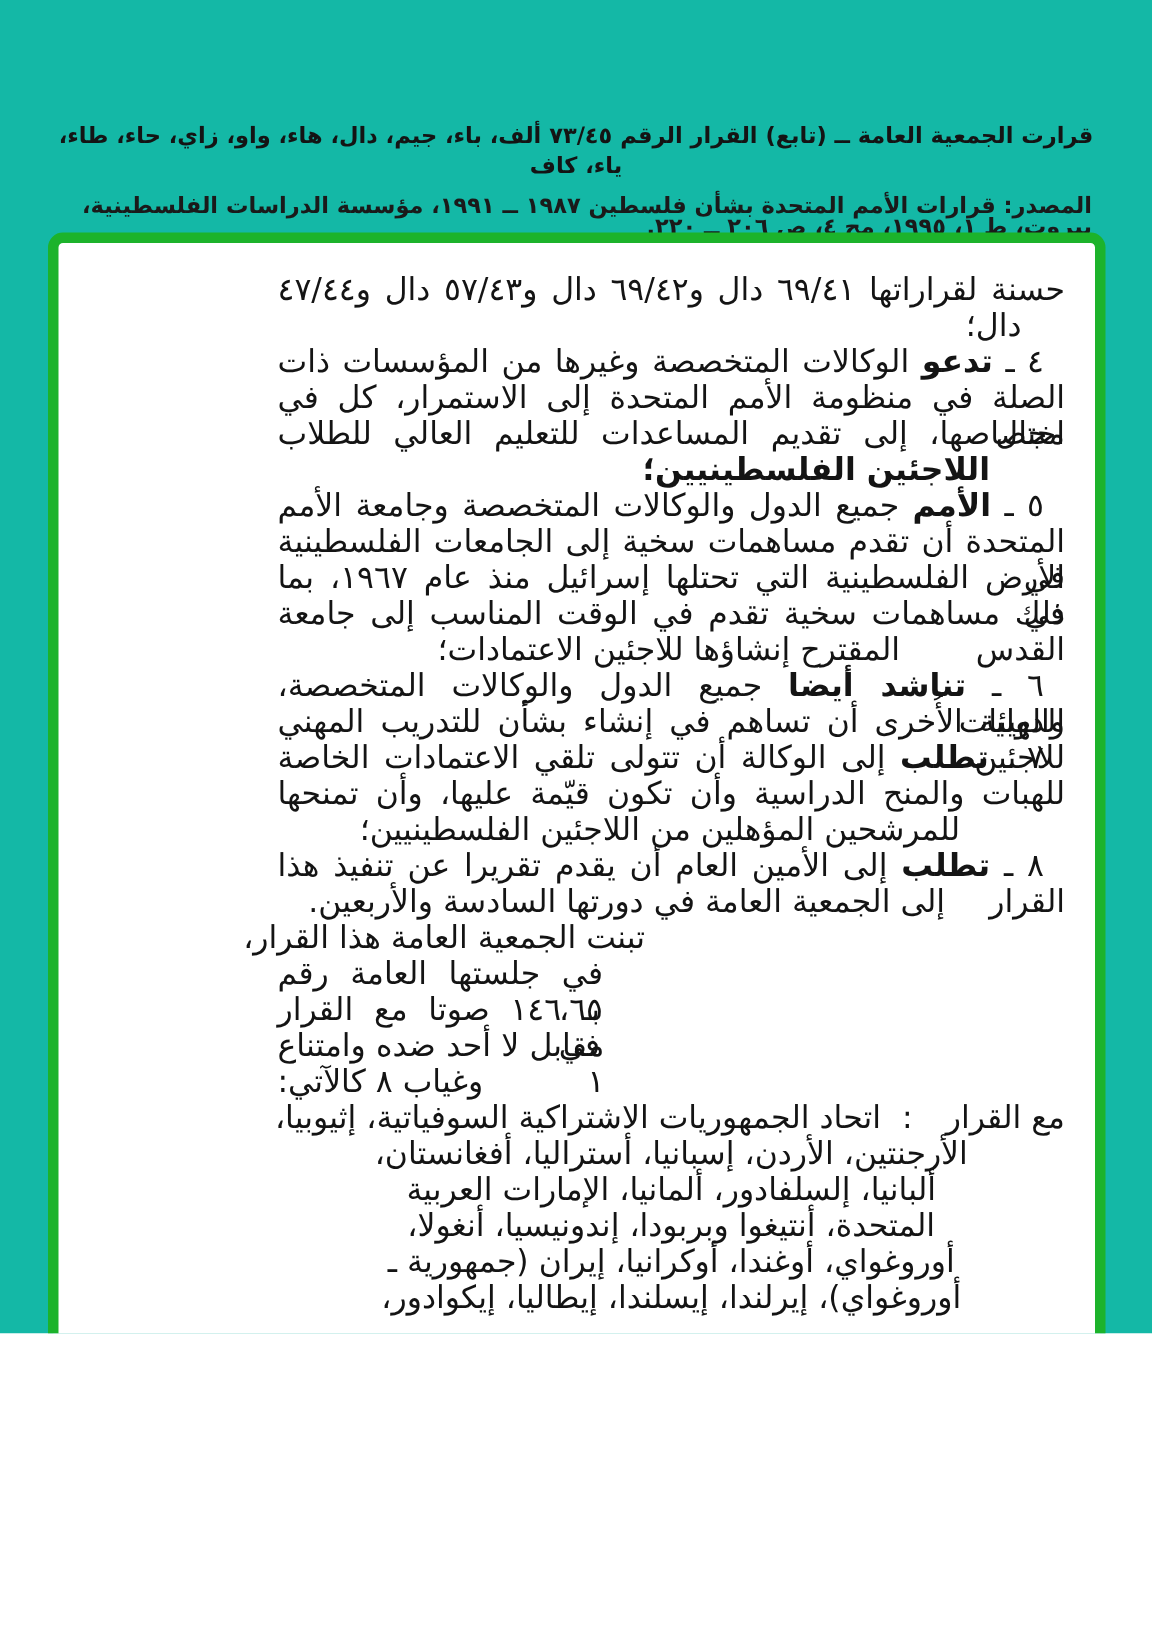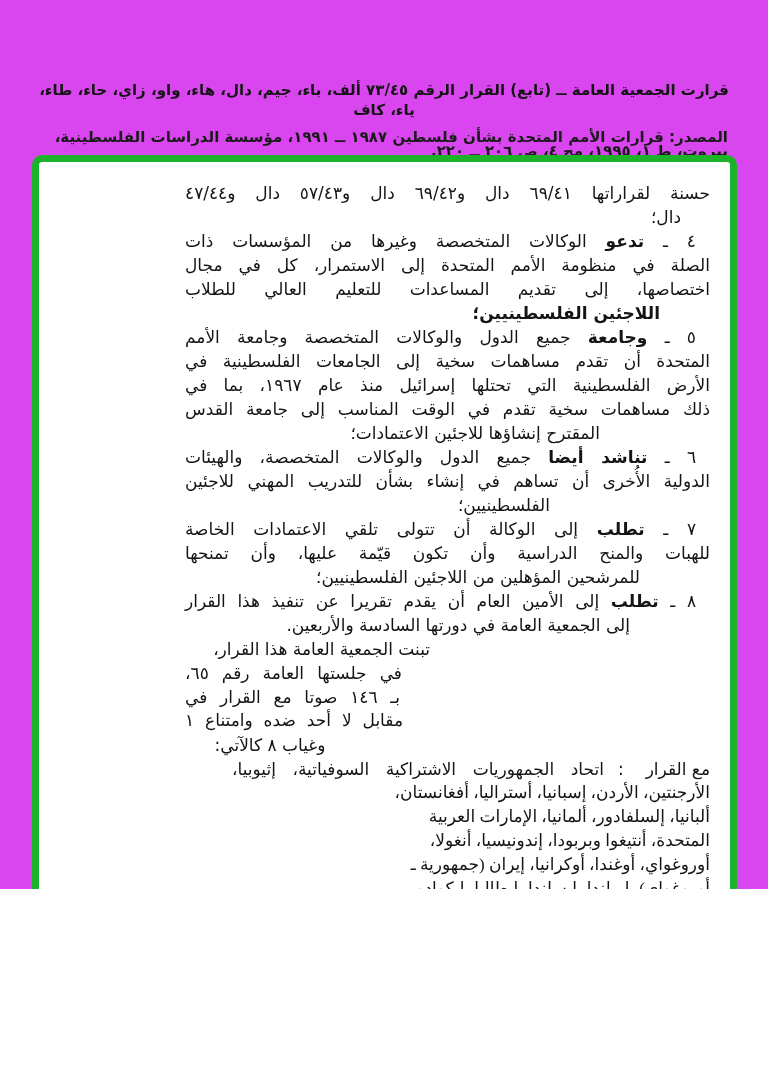--- a/index.html
+++ b/index.html
@@ -1,45 +1,45 @@
 <!DOCTYPE html>
 <html lang="ar"><head>
 <meta charset="utf-8">
 <style>
   html,body{margin:0;padding:0;background:#ffffff;}
-  .page{position:relative;width:768px;height:889px;background:#d946ef;overflow:hidden;
+  .page{position:relative;width:768px;height:889px;background:#14b8a6;overflow:hidden;
         font-family:"DejaVu Sans",sans-serif;color:#141414;}
   
   .hdr{position:absolute;top:80px;left:30px;width:708px;direction:rtl;text-align:center;
        font-weight:bold;font-size:15px;line-height:20px;}
   .src{position:absolute;top:108px;left:40px;width:688px;direction:rtl;text-align:right;
        font-weight:bold;font-size:15px;line-height:14px;color:#1a1a1a;margin-top:22px;}
   
   .frame{position:absolute;left:32px;top:155px;width:705px;height:877px;box-sizing:border-box;
          border:7px solid #1cb32b;border-radius:10px;background:#ffffff;}
   
   .textcol{position:absolute;top:181px;right:58px;width:525px;direction:rtl;
-           font-size:17px;line-height:24px;}
+           font-size:21px;line-height:24px;}
   .ln{height:24px;white-space:nowrap;}
   .jl{text-align:justify;text-justify:inter-word;text-align-last:justify;white-space:normal;}
   .ind{text-indent:14px;}
   .endln{text-align:right;}
   .mr67{margin-right:29px;}  .mr50{margin-right:50px;font-weight:bold;}  .mr110{margin-right:110px;}
   .mr160{margin-right:160px;} .mr70{margin-right:70px;} .mr80{margin-right:80px;}
   .a1{margin-right:280px;text-align:right;}
   .a2{margin-right:308px;text-align:justify;text-align-last:justify;white-space:normal;}
   .a3{margin-right:310px;text-align:justify;text-align-last:justify;white-space:normal;}
   .a4{margin-right:307px;text-align:justify;text-align-last:justify;white-space:normal;font-family:Liberation Serif, serif;}
-  .a5{margin-right:355px;text-align:center;}
+  .a5{margin-right:355px;text-align:left;}
   .bv{font-weight:bold;}
   .voteline{display:flex;align-items:baseline;}
   .vlabel{flex:none;}
   .vcolon{flex:none;margin-right:22px;margin-left:14px;}
   .vtext{flex:1;text-align:justify;text-justify:inter-word;text-align-last:justify;margin-left:47px;}
-  .vcont{text-align:right;font-family:Liberation Serif, serif;}
+  .vcont{text-align:center;}
   .pnum{position:absolute;top:1042px;left:340px;width:60px;text-align:center;
         font-weight:bold;font-size:14px;}
 </style>
 </head>
 <body>
 
 <div class="page">
 
   <div class="hdr">قرارت الجمعية العامة ــ (تابع) القرار الرقم ٧٣/٤٥ ألف، باء، جيم، دال، هاء، واو، زاي، حاء، طاء، ياء، كاف</div>
   <div class="src">المصدر: قرارات الأمم المتحدة بشأن فلسطين ١٩٨٧ ــ ١٩٩١، مؤسسة الدراسات الفلسطينية، بيروت، ط ١، ١٩٩٥، مج ٤، ص ٢٠٦ ــ ٢٢٠.</div>
@@ -49,29 +49,28 @@
   <div class="textcol">
 
     <div class="ln jl">حسنة لقراراتها ٦٩/٤١ دال و٦٩/٤٢ دال و٥٧/٤٣ دال و٤٧/٤٤</div>
     <div class="ln endln mr67">دال؛</div>
 
     <div class="ln jl ind"><span>٤ ـ</span> <span class="bv">تدعو</span> <span>الوكالات المتخصصة وغيرها من المؤسسات ذات</span></div>
     <div class="ln jl">الصلة في منظومة الأمم المتحدة إلى الاستمرار، كل في مجال</div>
     <div class="ln jl">اختصاصها، إلى تقديم المساعدات للتعليم العالي للطلاب</div>
     <div class="ln endln mr50">اللاجئين الفلسطينيين؛</div>
 
-    <div class="ln jl ind"><span>٥ ـ</span> <span class="bv">وجامعة</span> <span>جميع الدول والوكالات المتخصصة وجامعة الأمم</span></div>
+    <div class="ln jl ind"><span>٥ ـ</span> <span class="bv">الأمم</span> <span>جميع الدول والوكالات المتخصصة وجامعة الأمم</span></div>
     <div class="ln jl">المتحدة أن تقدم مساهمات سخية إلى الجامعات الفلسطينية في</div>
     <div class="ln jl">الأرض الفلسطينية التي تحتلها إسرائيل منذ عام ١٩٦٧، بما في</div>
     <div class="ln jl">ذلك مساهمات سخية تقدم في الوقت المناسب إلى جامعة القدس</div>
     <div class="ln endln mr110">المقترح إنشاؤها للاجئين الاعتمادات؛</div>
 
     <div class="ln jl ind"><span>٦ ـ</span> <span class="bv">تناشد أيضا</span> <span>جميع الدول والوكالات المتخصصة، والهيئات</span></div>
     <div class="ln jl">الدولية الأُخرى أن تساهم في إنشاء بشأن للتدريب المهني للاجئين</div>
-    <div class="ln endln mr160">الفلسطينيين؛</div>
 
     <div class="ln jl ind"><span>٧ ـ</span> <span class="bv">تطلب</span> <span>إلى الوكالة أن تتولى تلقي الاعتمادات الخاصة</span></div>
     <div class="ln jl">للهبات والمنح الدراسية وأن تكون قيّمة عليها، وأن تمنحها</div>
     <div class="ln endln mr70">للمرشحين المؤهلين من اللاجئين الفلسطينيين؛</div>
 
     <div class="ln jl ind"><span>٨ ـ</span> <span class="bv">تطلب</span> <span>إلى الأمين العام أن يقدم تقريرا عن تنفيذ هذا القرار</span></div>
     <div class="ln endln mr80">إلى الجمعية العامة في دورتها السادسة والأربعين.</div>
 
     <div class="ln a1">تبنت الجمعية العامة هذا القرار،</div>
     <div class="ln a2">في جلستها العامة رقم ٦٥،</div>

